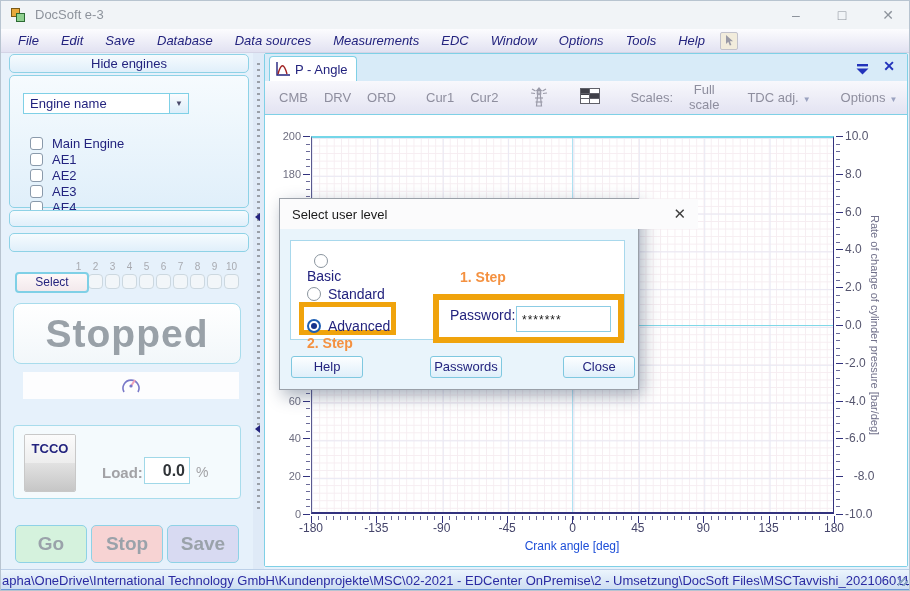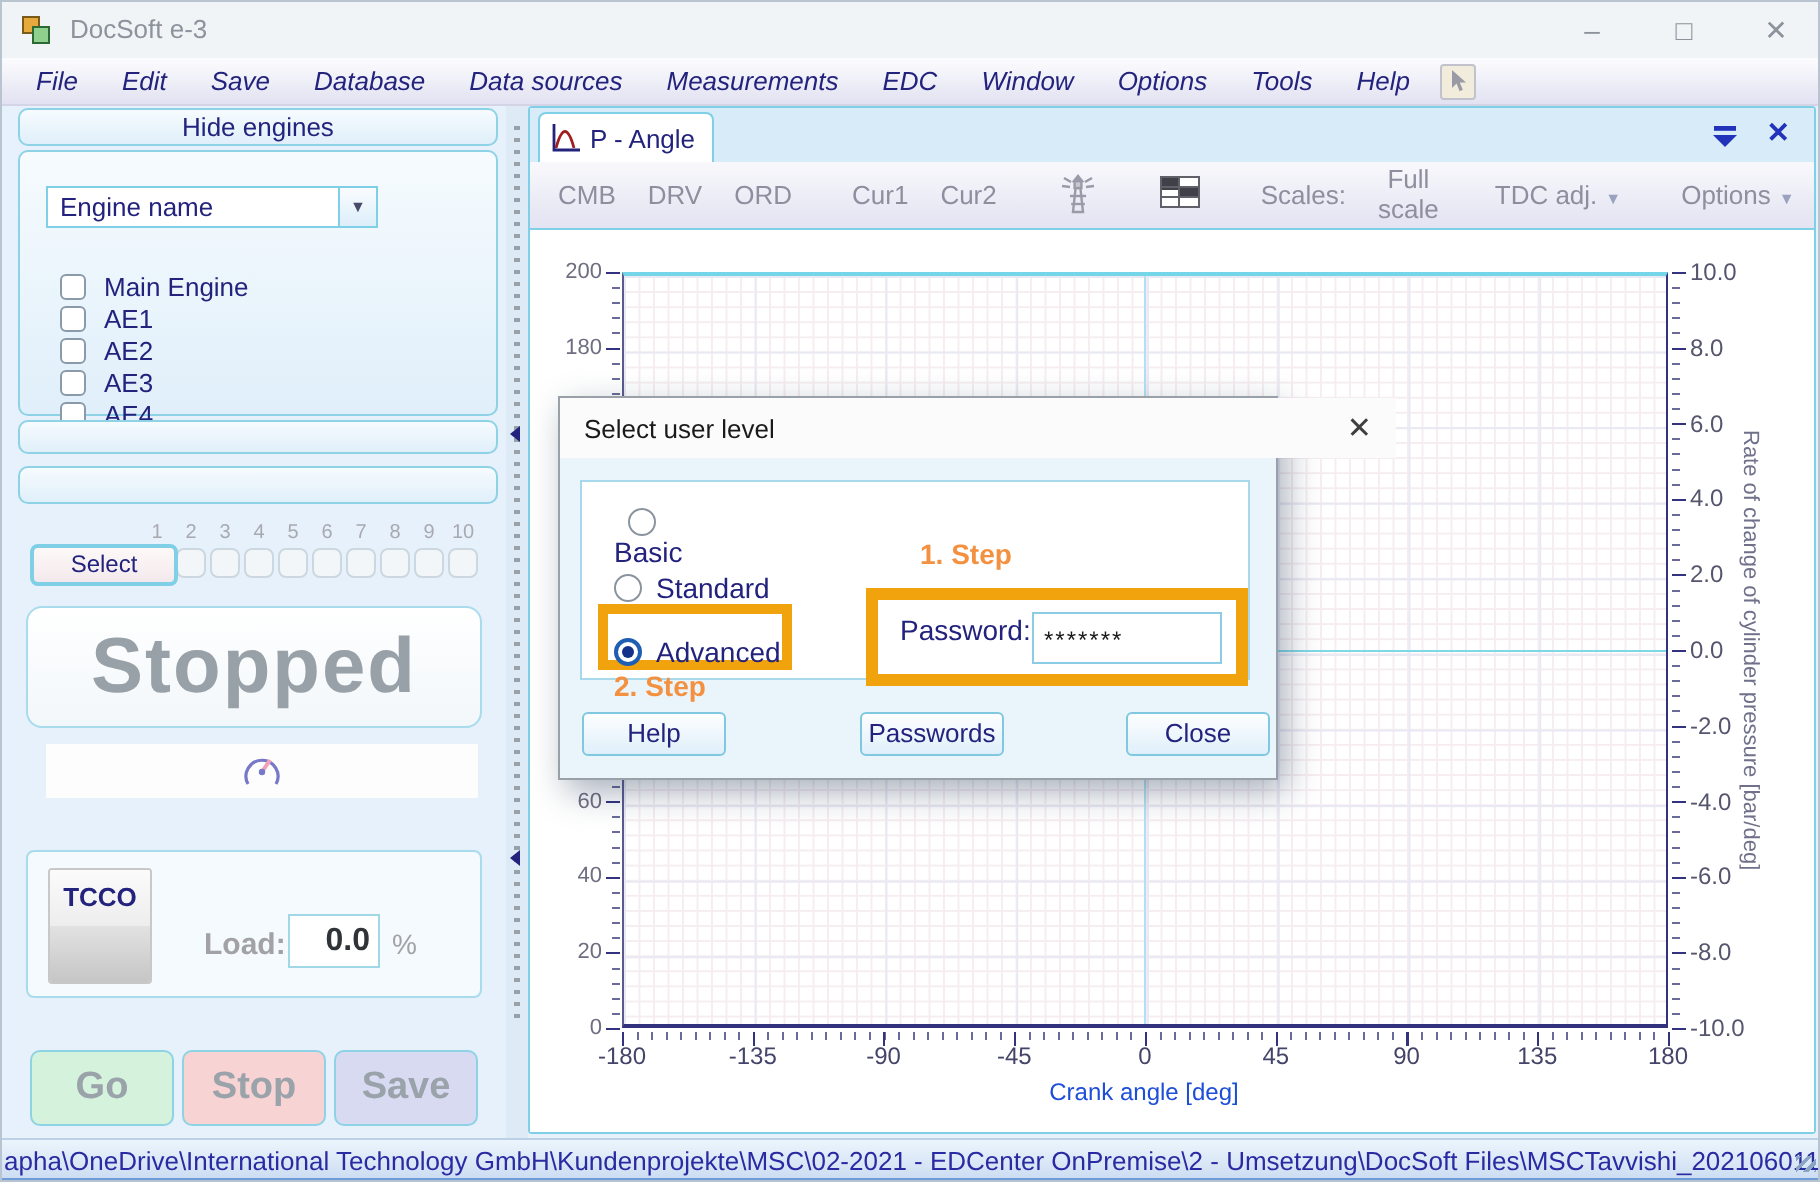--- a/index.html
+++ b/index.html
@@ -367,21 +367,21 @@
       <div>
           <div class="ytick-r" style="top: 14px;">10.0</div>
           <div class="ytick-r" style="top: 51.8px;">8.0</div>
           <div class="ytick-r" style="top: 89.6px;">6.0</div>
           <div class="ytick-r" style="top: 127.4px;">4.0</div>
           <div class="ytick-r" style="top: 165.2px;">2.0</div>
           <div class="ytick-r" style="top: 203px;">0.0</div>
           <div class="ytick-r" style="top: 240.8px;">-2.0</div>
           <div class="ytick-r" style="top: 278.6px;">-4.0</div>
           <div class="ytick-r" style="top: 316.4px;">-6.0</div>
-          <div class="ytick-r" style="top: 354.2px;">-8.0</div>
+          <div class="ytick-r" style="top: 354.2px; text-align: center;">-8.0</div>
           <div class="ytick-r" style="top: 392px;">-10.0</div>
         </div>
       <div>
           <div class="xtick" style="left: 24px;">-180</div>
           <div class="xtick" style="left: 89.375px;">-135</div>
           <div class="xtick" style="left: 154.75px;">-90</div>
           <div class="xtick" style="left: 220.125px;">-45</div>
           <div class="xtick" style="left: 285.5px;">0</div>
           <div class="xtick" style="left: 350.875px;">45</div>
           <div class="xtick" style="left: 416.25px;">90</div>

